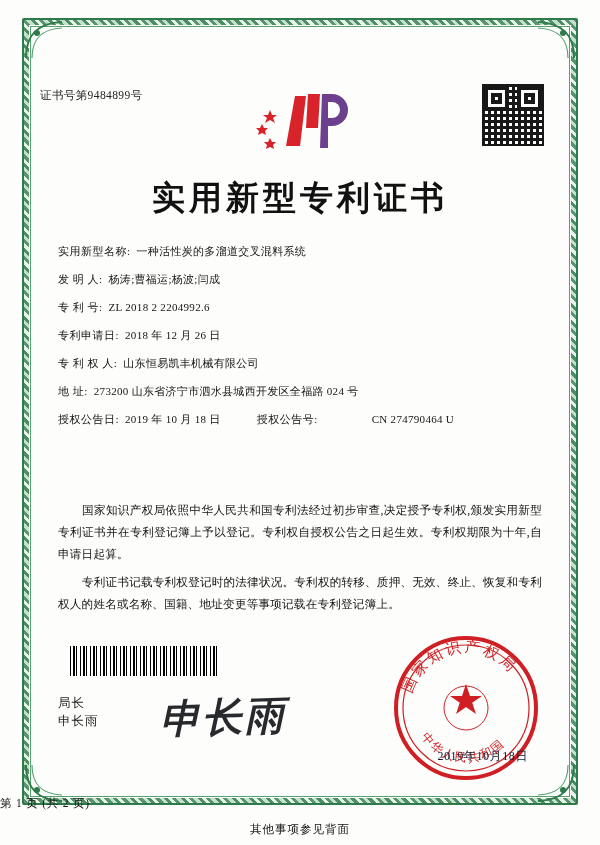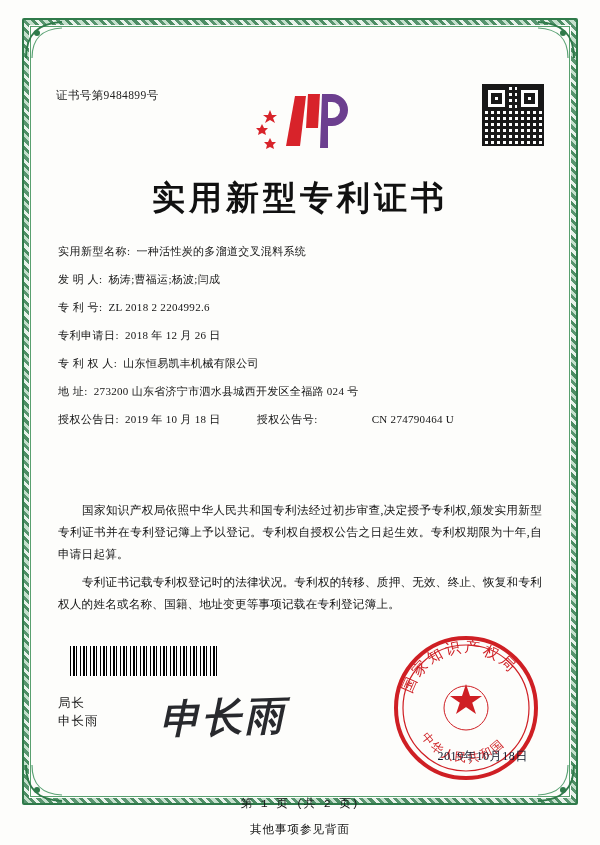--- a/index.html
+++ b/index.html
@@ -64,21 +64,21 @@
     pointer-events: none;
   }
   .corner.tl { left: 24px;  top: 20px; }
   .corner.tr { right: 24px; top: 20px; transform: scaleX(-1); }
   .corner.bl { left: 24px;  bottom: 42px; transform: scaleY(-1); }
   .corner.br { right: 24px; bottom: 42px; transform: scale(-1,-1); }
 
   
   .cert-no {
     position: absolute;
-    left: 56px;
+    left: 40px;
     top: 88px;
     font-size: 11.5px;
     letter-spacing: 0.4px;
     color: #222;
     font-family: "Liberation Serif", serif;
   }
 
   .qr {
     position: absolute;
     right: 56px;
@@ -229,25 +229,23 @@
     color: #0f172a;
     letter-spacing: 0.6px;
     font-family: "Liberation Serif", serif;
   }
 
   
   .page-no {
     position: absolute;
     left: 0; right: 0;
     top: 796px;
-    text-align: center;
     font-size: 11.5px;
     color: #161616;
     letter-spacing: 0.8px;
-    font-family: Liberation Mono, monospace;
   }
   .footer-note {
     position: absolute;
     left: 0; right: 0;
     top: 822px;
     text-align: center;
     font-size: 11.5px;
     color: #161616;
     letter-spacing: 1px;
   }

